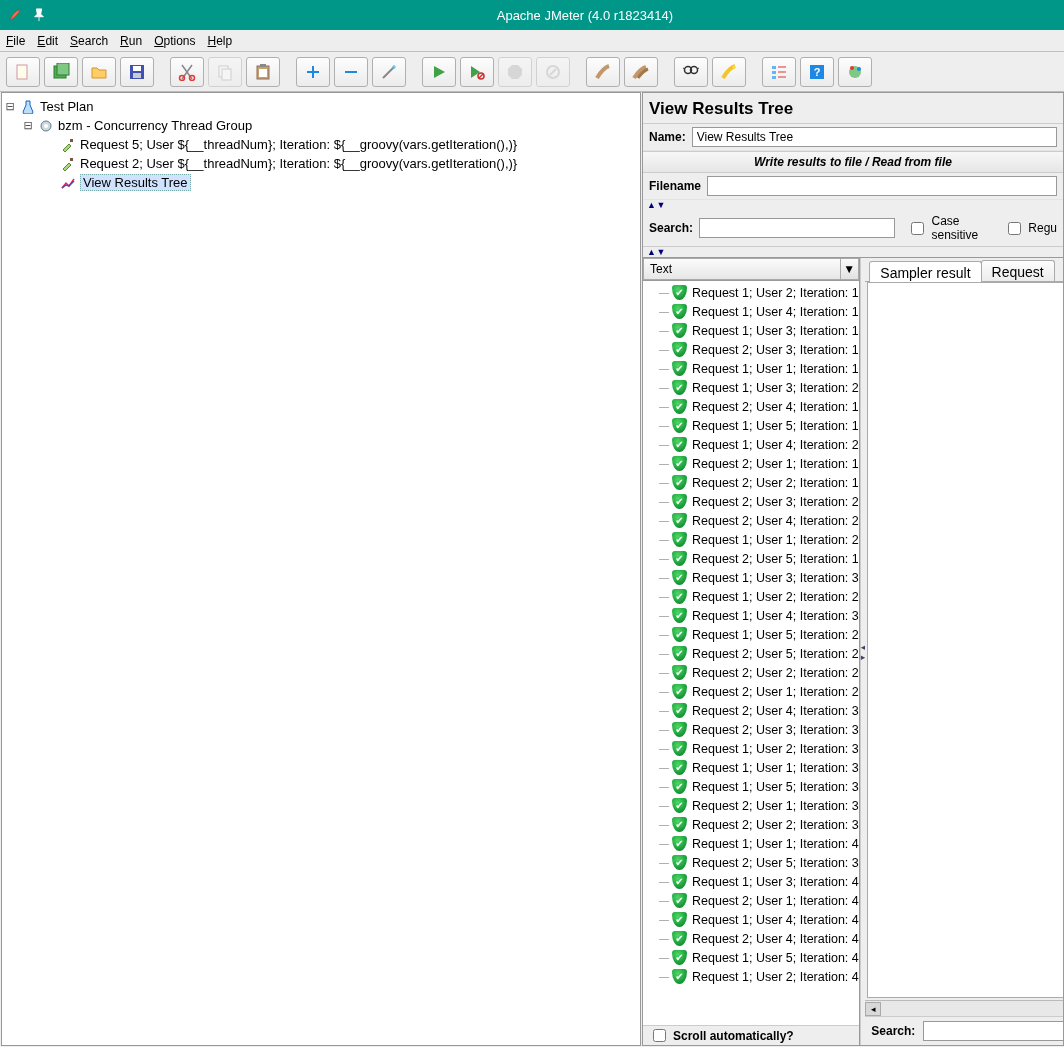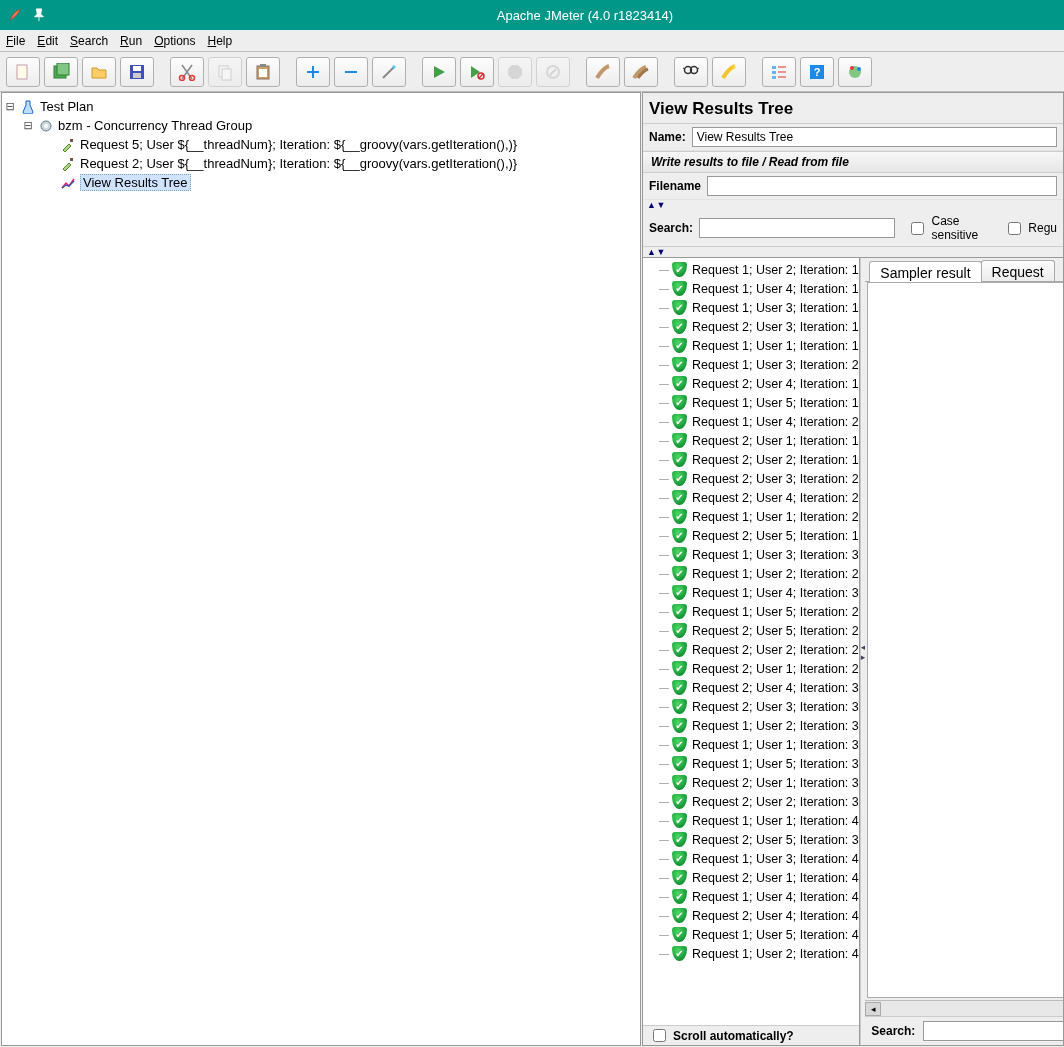--- a/index.html
+++ b/index.html
@@ -97,21 +97,21 @@
     border-bottom: 1px solid #ccc;
   }
   .rp-row { display:flex; align-items:center; padding: 3px 6px; gap:6px; border-bottom:1px solid #e3e3e3;}
   .rp-row label { font-weight:bold; font-size:12px; }
   .rp-row input[type=text] {
     flex:1; height:20px; border:1px solid #999; background:#fff; padding:0 4px; font-size:12px;
   }
   .rp-group-title {
     background: linear-gradient(#f7f7f7,#e6e6e6);
     border-top:1px solid #ccc; border-bottom:1px solid #ccc;
-    padding: 3px 8px; font-weight:bold; font-style:italic;
+    padding: 3px 8px; font-weight:bold; font-style:italic;text-align:center;
   }
   .rp-search-row { display:flex; align-items:center; padding:4px 6px; gap:6px; border-bottom:1px solid #ccc;}
   .rp-search-row input[type=text]{ width:220px; height:20px; border:1px solid #999;}
   .rp-check { display:flex; align-items:center; gap:4px; font-size:12px; }
   .rp-check input { width:13px;height:13px; }
   .tiny-arrows { height:10px; padding-left:4px; color:#007; font-size:9px; letter-spacing:-1px;}
   
   .results-split { flex:1; display:flex; border-top:1px solid #999; overflow:hidden;}
   .results-left {
     width:245px; display:flex; flex-direction:column; border-right:1px solid #999; background:#fff;
@@ -412,20 +412,24 @@
           <input type="checkbox" style="">
           <span>Regu</span>
         </label>
     </div>
 
     <div class="tiny-arrows">▲ ▼</div>
 
     <div class="results-split">
 
       <div class="results-left">
+        <div class="results-dropdown">
+          <div class="ddlabel">Text</div>
+          <div class="ddbtn">▼</div>
+        </div>
         <div class="results-list-wrap">
           <div class="results-list" id="results-list">
               <div class="res-row">
                 <span class="res-tick">—</span>
                 <span class="res-shield">✔</span>
                 <span>Request 1; User 2; Iteration: 1</span>
               </div>
               <div class="res-row">
                 <span class="res-tick">—</span>
                 <span class="res-shield">✔</span>

